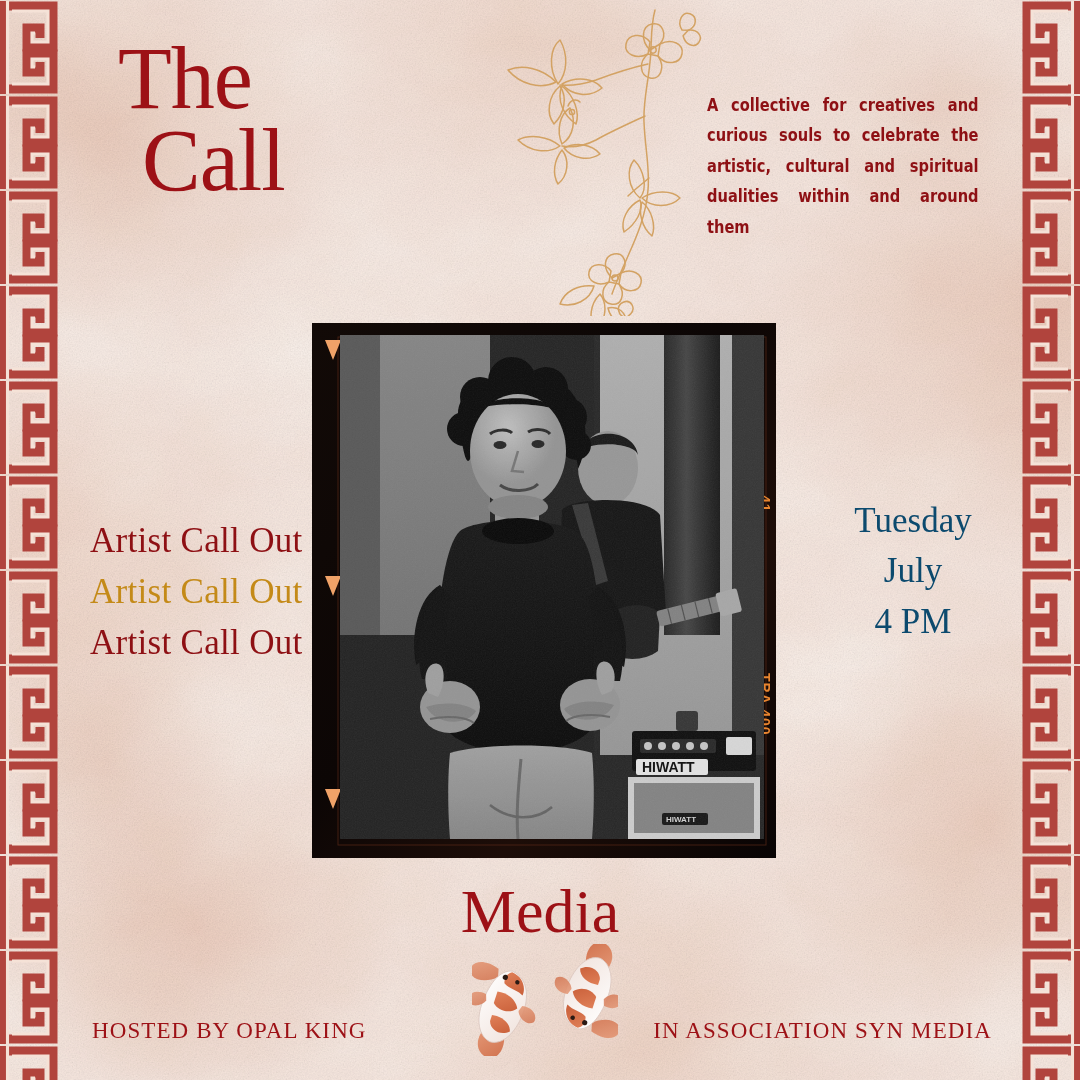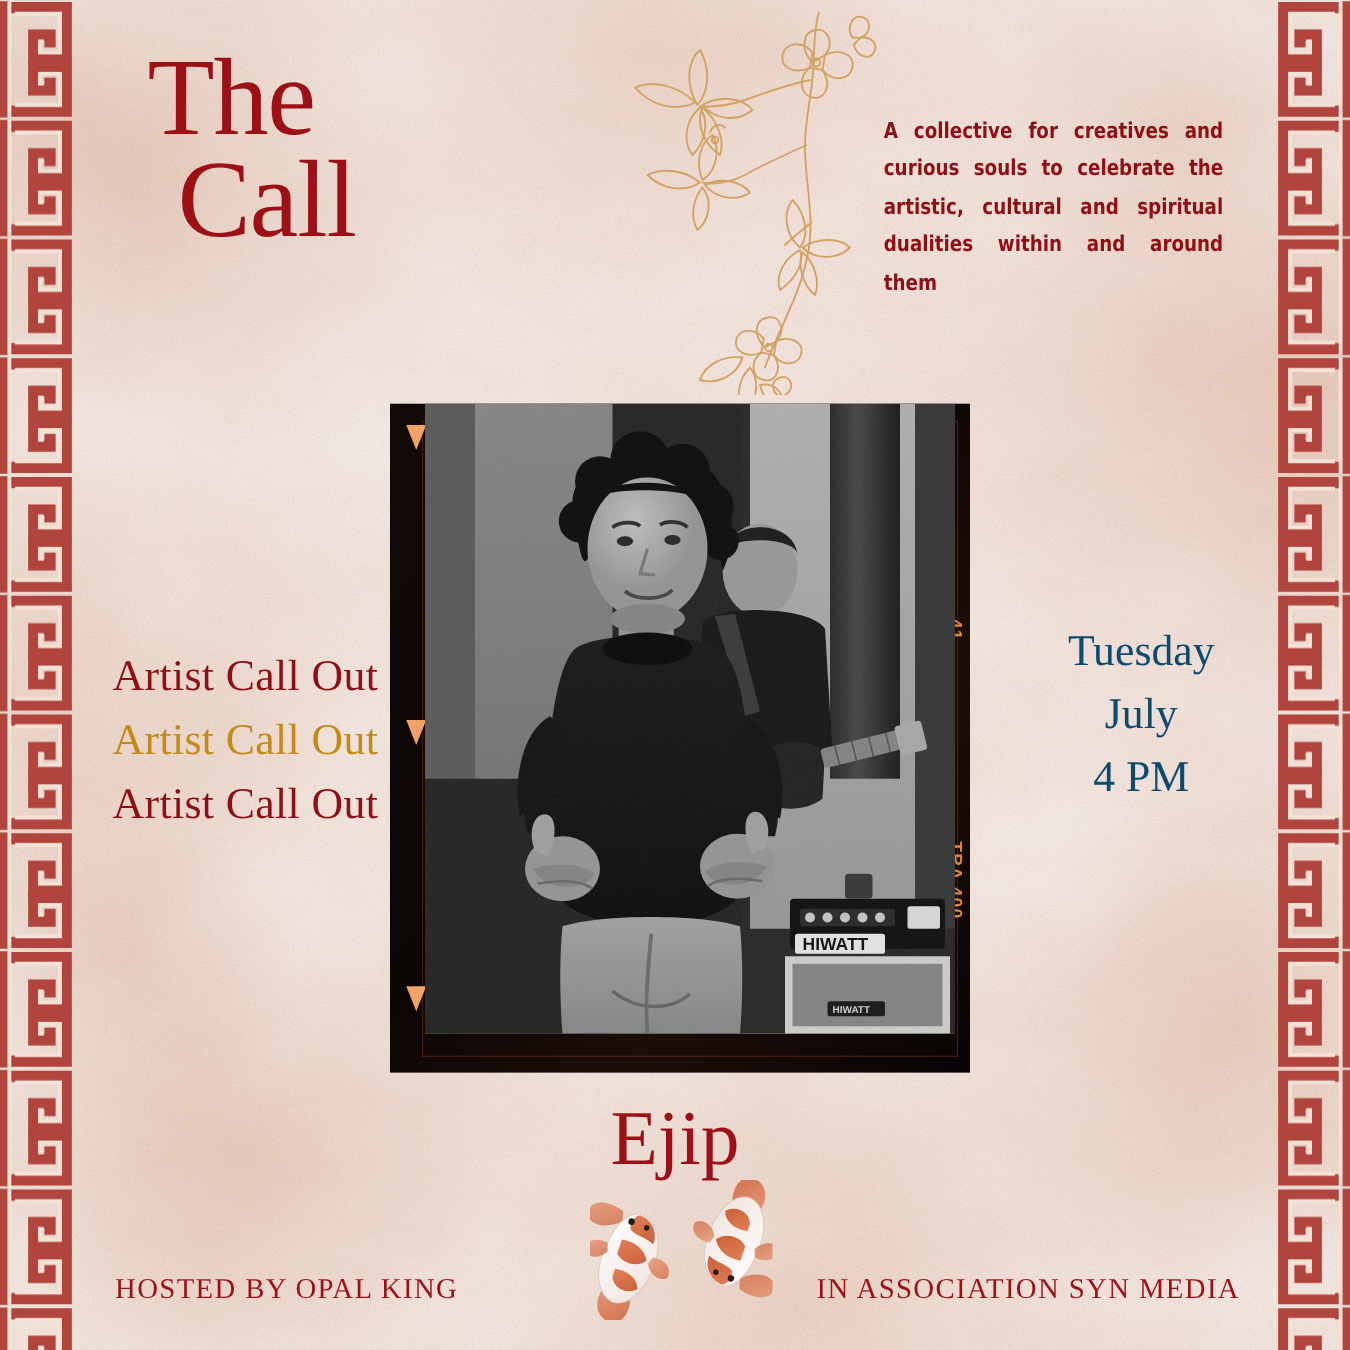--- a/index.html
+++ b/index.html
@@ -90,21 +90,21 @@
     writing-mode:vertical-rl;
   }
   .fl-41{top:172px;}
   .fl-tra{top:350px;}
   .tri{position:absolute;left:13px;width:0;height:0;
        border-left:8px solid transparent;border-right:8px solid transparent;
        border-top:20px solid #f0a268;}
   .tri-1{top:17px;}
   .tri-2{top:253px;}
   .tri-3{top:466px;}
-  .photo{position:absolute;left:28px;top:0;width:424px;height:504px;overflow:hidden;background:#6d6d6d;}
+  .photo{position:absolute;left:28px;top:12px;width:424px;height:504px;overflow:hidden;background:#6d6d6d;}
 
   
   .artist-name{
     position:absolute;left:0;right:0;top:876px;text-align:center;
     font-family:"Liberation Serif", serif;
     font-size:62px;color:#9d1116;letter-spacing:0px;
   }
 
   
   .koi{position:absolute;left:472px;top:944px;width:146px;height:112px;}
@@ -404,21 +404,21 @@
           <text x="326" y="487" font-family="Liberation Sans, sans-serif" font-size="8" font-weight="bold" fill="#ddd">HIWATT</text>
           <rect x="336" y="376" width="22" height="20" rx="3" fill="#3a3a3a"></rect>
         </g>
 
         <rect width="424" height="504" filter="url(#ph-grain)" opacity=".55"></rect>
         <rect width="424" height="504" fill="#000" opacity=".05"></rect>
       </svg>
     </div>
   </div>
 
-  <div class="artist-name">Ejip</div>
+  <div class="artist-name">Media</div>
 
   <svg class="koi" viewBox="0 0 146 112">
     <defs>
       <linearGradient id="koiW" x1="0" y1="0" x2="1" y2="1">
         <stop offset="0%" stop-color="#ffffff"></stop>
           <stop offset="100%" stop-color="#f0e2dc"></stop>
       </linearGradient>
       <linearGradient id="koiO" x1="0" y1="0" x2="1" y2="1">
         <stop offset="0%" stop-color="#e08058"></stop>
           <stop offset="100%" stop-color="#c95f39"></stop>

